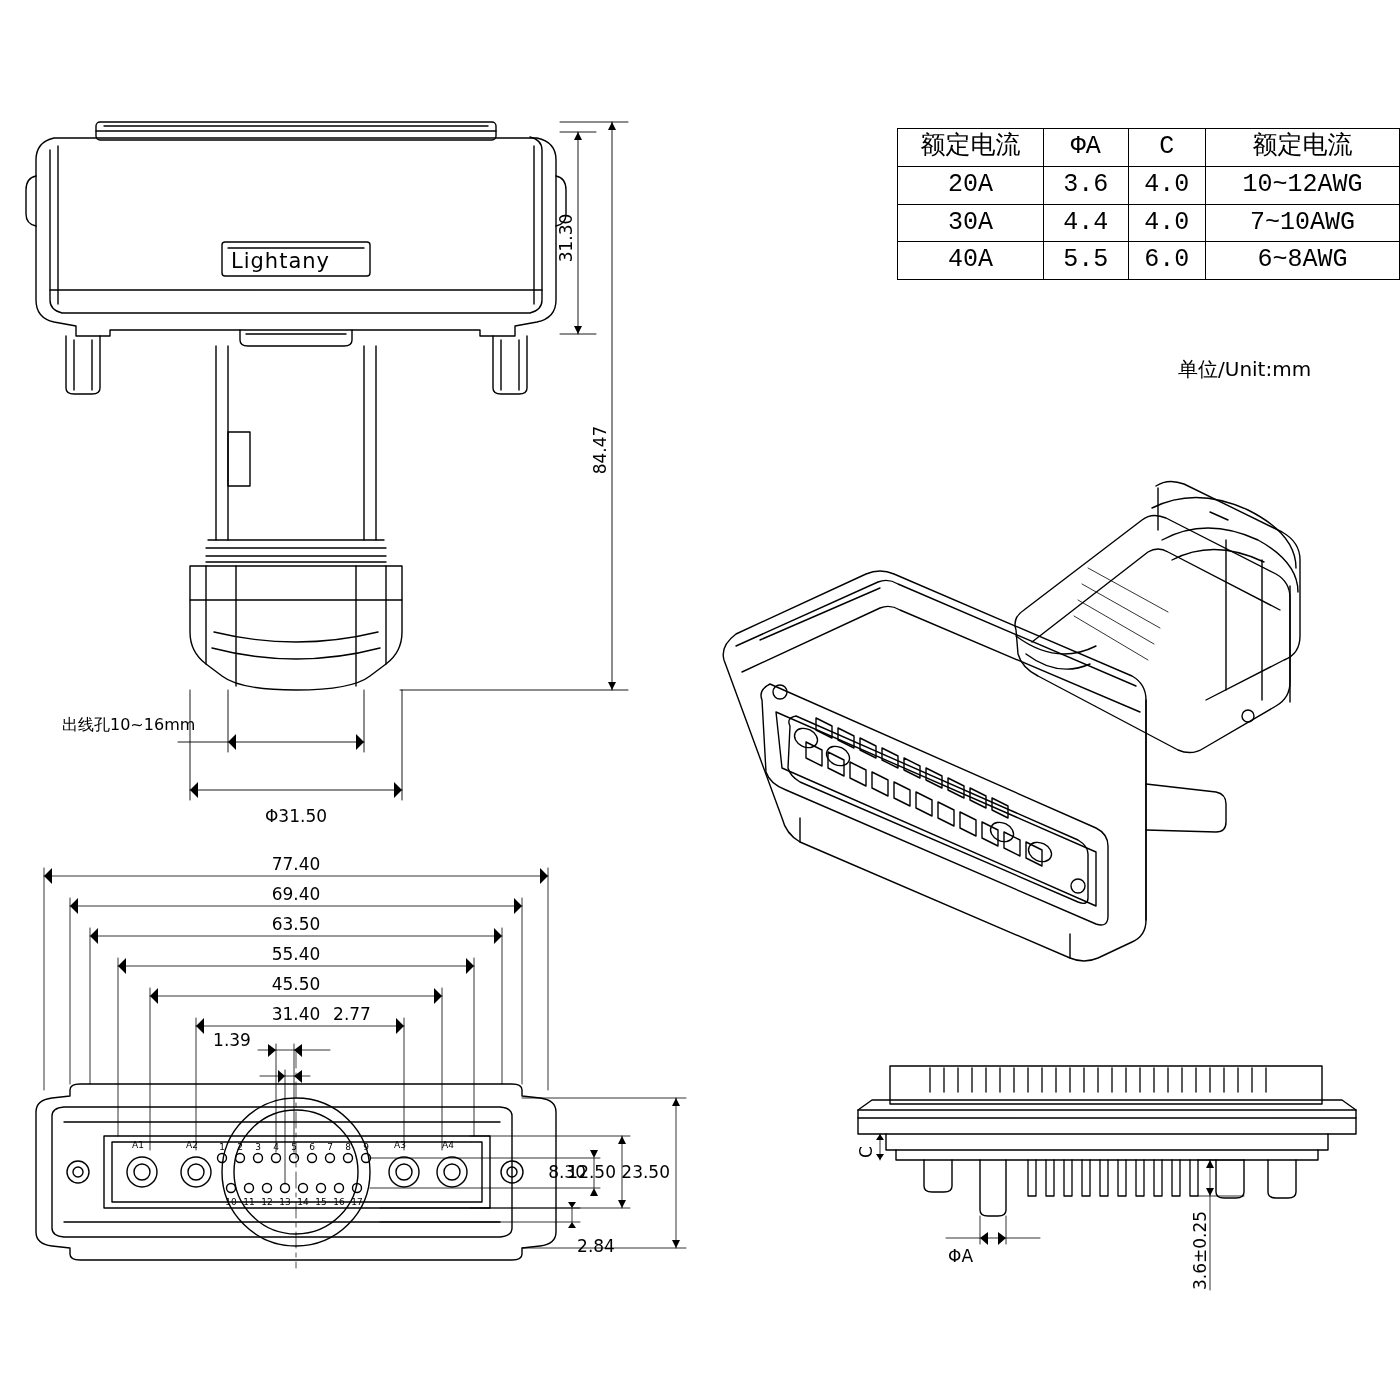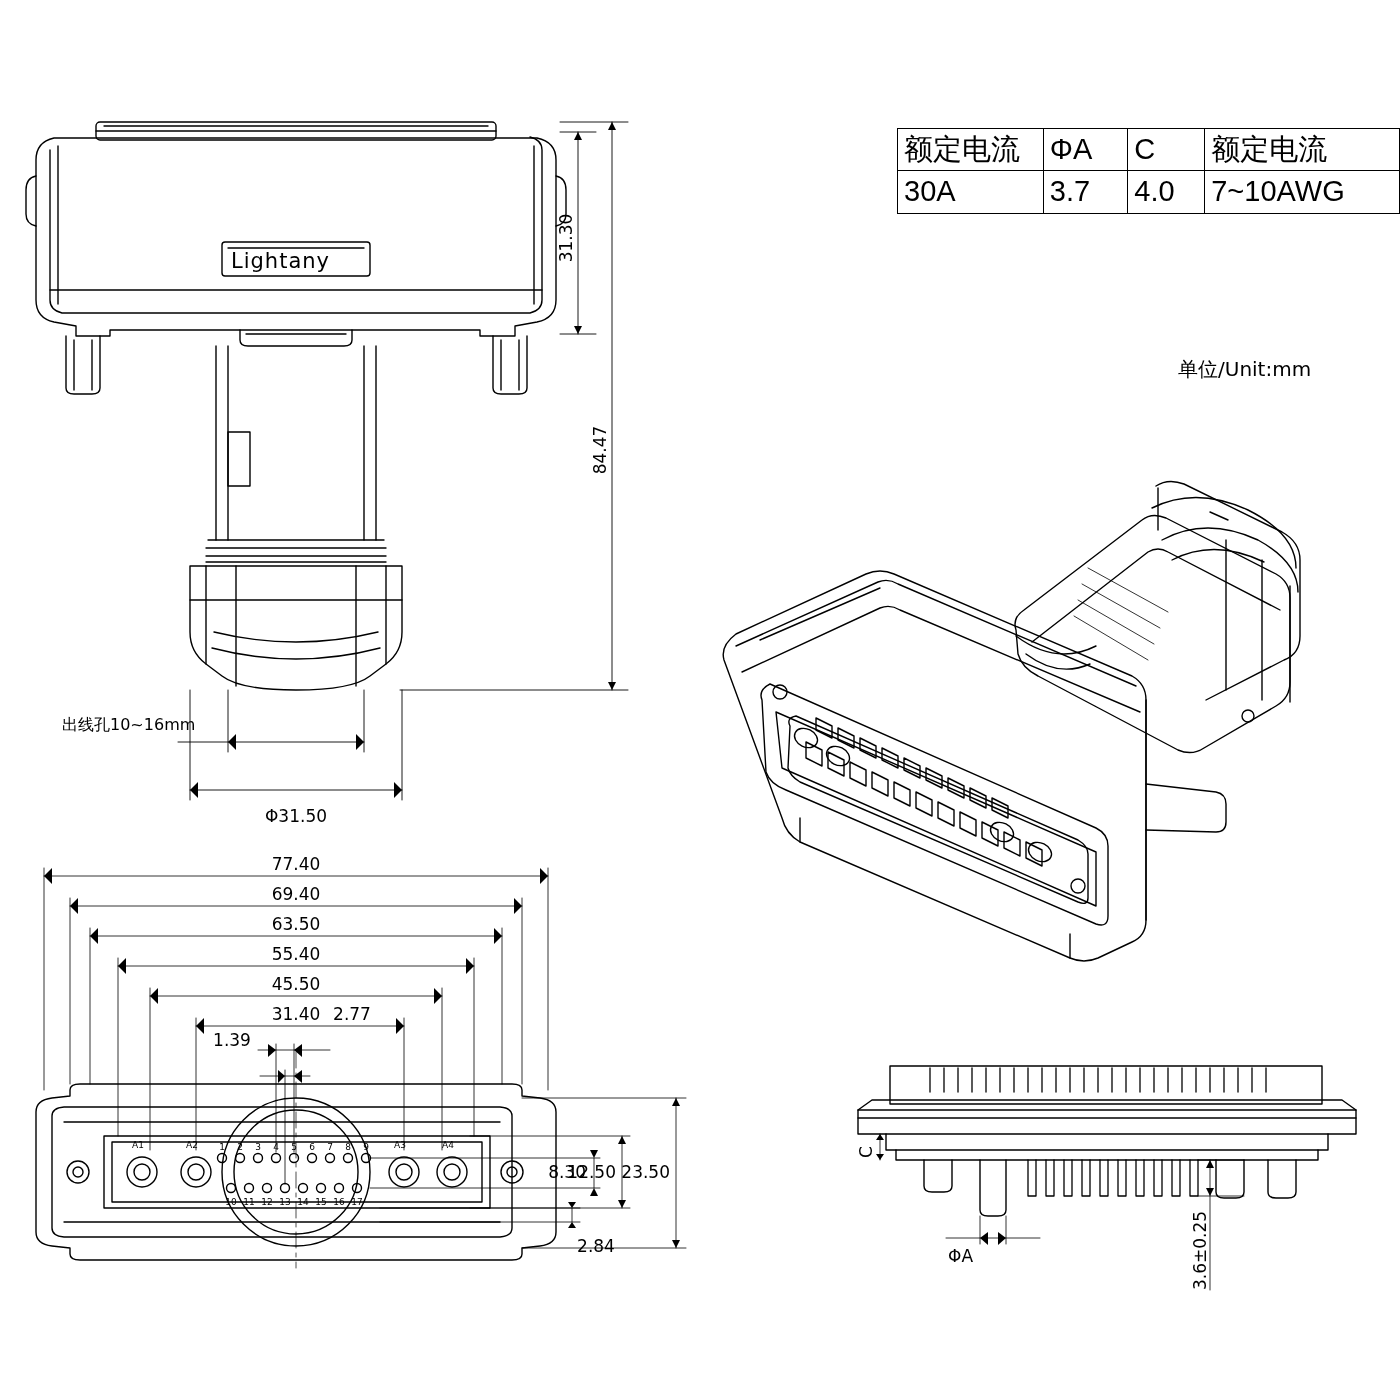--- a/index.html
+++ b/index.html
@@ -5,23 +5,23 @@
   html,body{margin:0;padding:0;background:#ffffff;}
   body{width:1400px;height:1400px;position:relative;font-family:"DejaVu Sans",sans-serif;color:#000;}
   .stage{position:absolute;left:0;top:0;width:1400px;height:1400px;}
   svg{display:block;}
   .abs{position:absolute;}
 
   
   .spec-table{position:absolute;left:897px;top:128px;border-collapse:collapse;}
   .spec-table td, .spec-table th{
     border:1.6px solid #000;
-    font-size:29px;
-    font-family:Liberation Sans, sans-serif;
-    text-align:left;
+    font-size:25px;
+    font-family:Liberation Mono, monospace;
+    text-align:center;
     padding:4px 6px;
     font-weight:normal;
     line-height:1.15;
   }
   .spec-table th{font-weight:normal;}
   .col-cur{width:140px;}
   .col-a{width:74px;}
   .col-c{width:66px;}
   .col-wire{width:186px;}
 
@@ -44,24 +44,36 @@
 
   <table class="spec-table">
     <tbody>
         <tr>
       <th class="col-cur">额定电流</th>
       <th class="col-a">ΦA</th>
       <th class="col-c">C</th>
       <th class="col-wire">额定电流</th>
     </tr>
     <tr>
+      <td>20A</td>
+      <td>3.6</td>
+      <td>4.0</td>
+      <td>10~12AWG</td>
+    </tr>
+    <tr>
       <td>30A</td>
-      <td>3.7</td>
+      <td>4.4</td>
       <td>4.0</td>
       <td>7~10AWG</td>
+    </tr>
+    <tr>
+      <td>40A</td>
+      <td>5.5</td>
+      <td>6.0</td>
+      <td>6~8AWG</td>
     </tr>
   </tbody>
     </table>
 
   <div class="unit-note">单位/Unit:mm</div>
 
   <svg class="abs" style="left:0;top:0;" width="1400" height="1400" viewBox="0 0 1400 1400">
     <g fill="none" stroke="#000" stroke-width="1.4" stroke-linejoin="round" stroke-linecap="round">
 
       <g>

